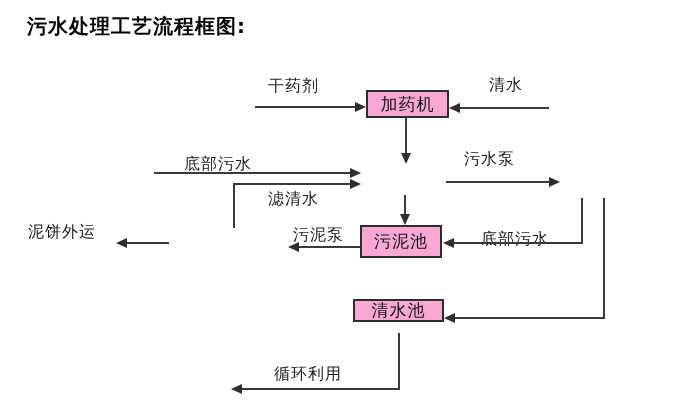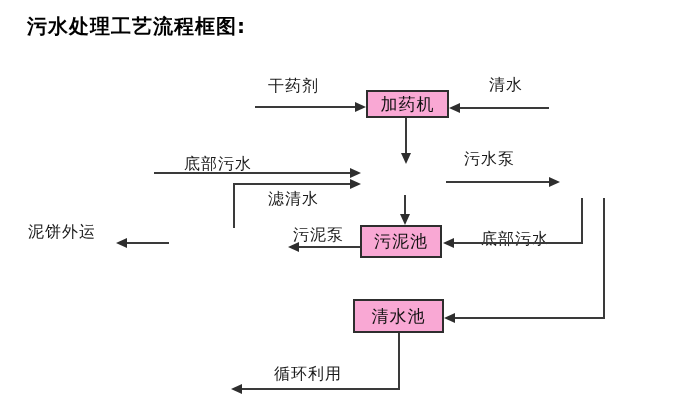--- a/index.html
+++ b/index.html
@@ -30,21 +30,21 @@
 </style>
 </head>
 <body>
 
 <div class="canvas">
 
   <h1 class="title">污水处理工艺流程框图:</h1>
 
   <div class="node" style="left:354px;top:90px;width:83px;height:28px">加药机</div>
   <div class="node" style="left:348px;top:225px;width:82px;height:33px">污泥池</div>
-  <div class="node" style="left:341px;top:299px;width:91px;height:34px">清水池</div>
+  <div class="node" style="left:341px;top:299px;width:91px;height:23px">清水池</div>
 
   <div class="lbl" style="left:256px;top:78px">干药剂</div>
   <div class="lbl" style="left:477px;top:77px">清水</div>
   <div class="lbl" style="left:172px;top:156px">底部污水</div>
   <div class="lbl" style="left:256px;top:191px">滤清水</div>
   <div class="lbl" style="left:452px;top:151px">污水泵</div>
   <div class="lbl" style="left:281px;top:227px">污泥泵</div>
   <div class="lbl" style="left:469px;top:231px">底部污水</div>
   <div class="lbl" style="left:16px;top:224px">泥饼外运</div>
   <div class="lbl" style="left:262px;top:366px">循环利用</div>

